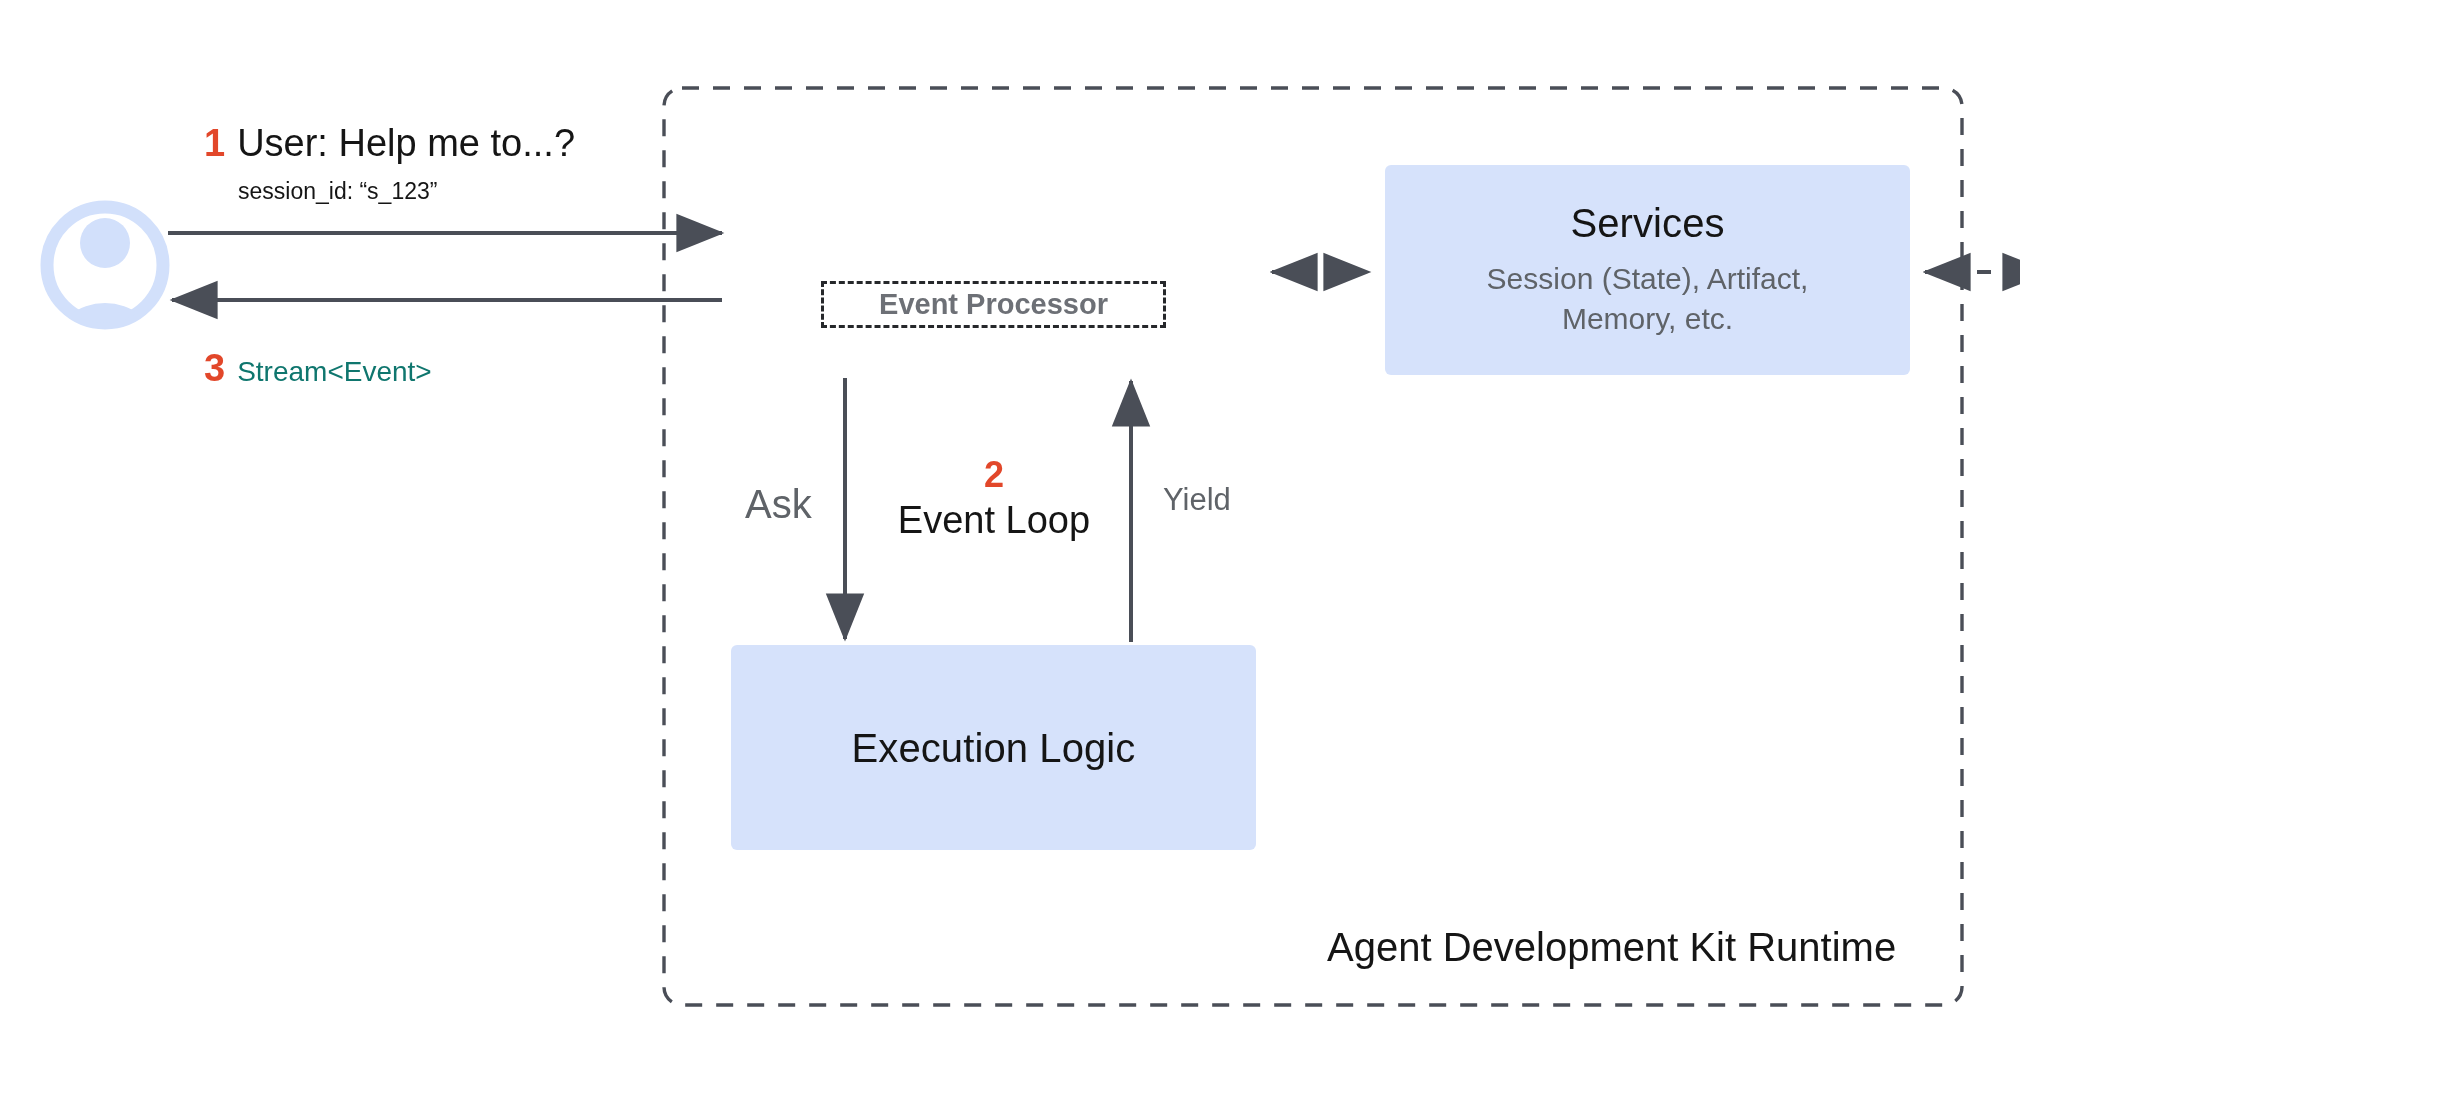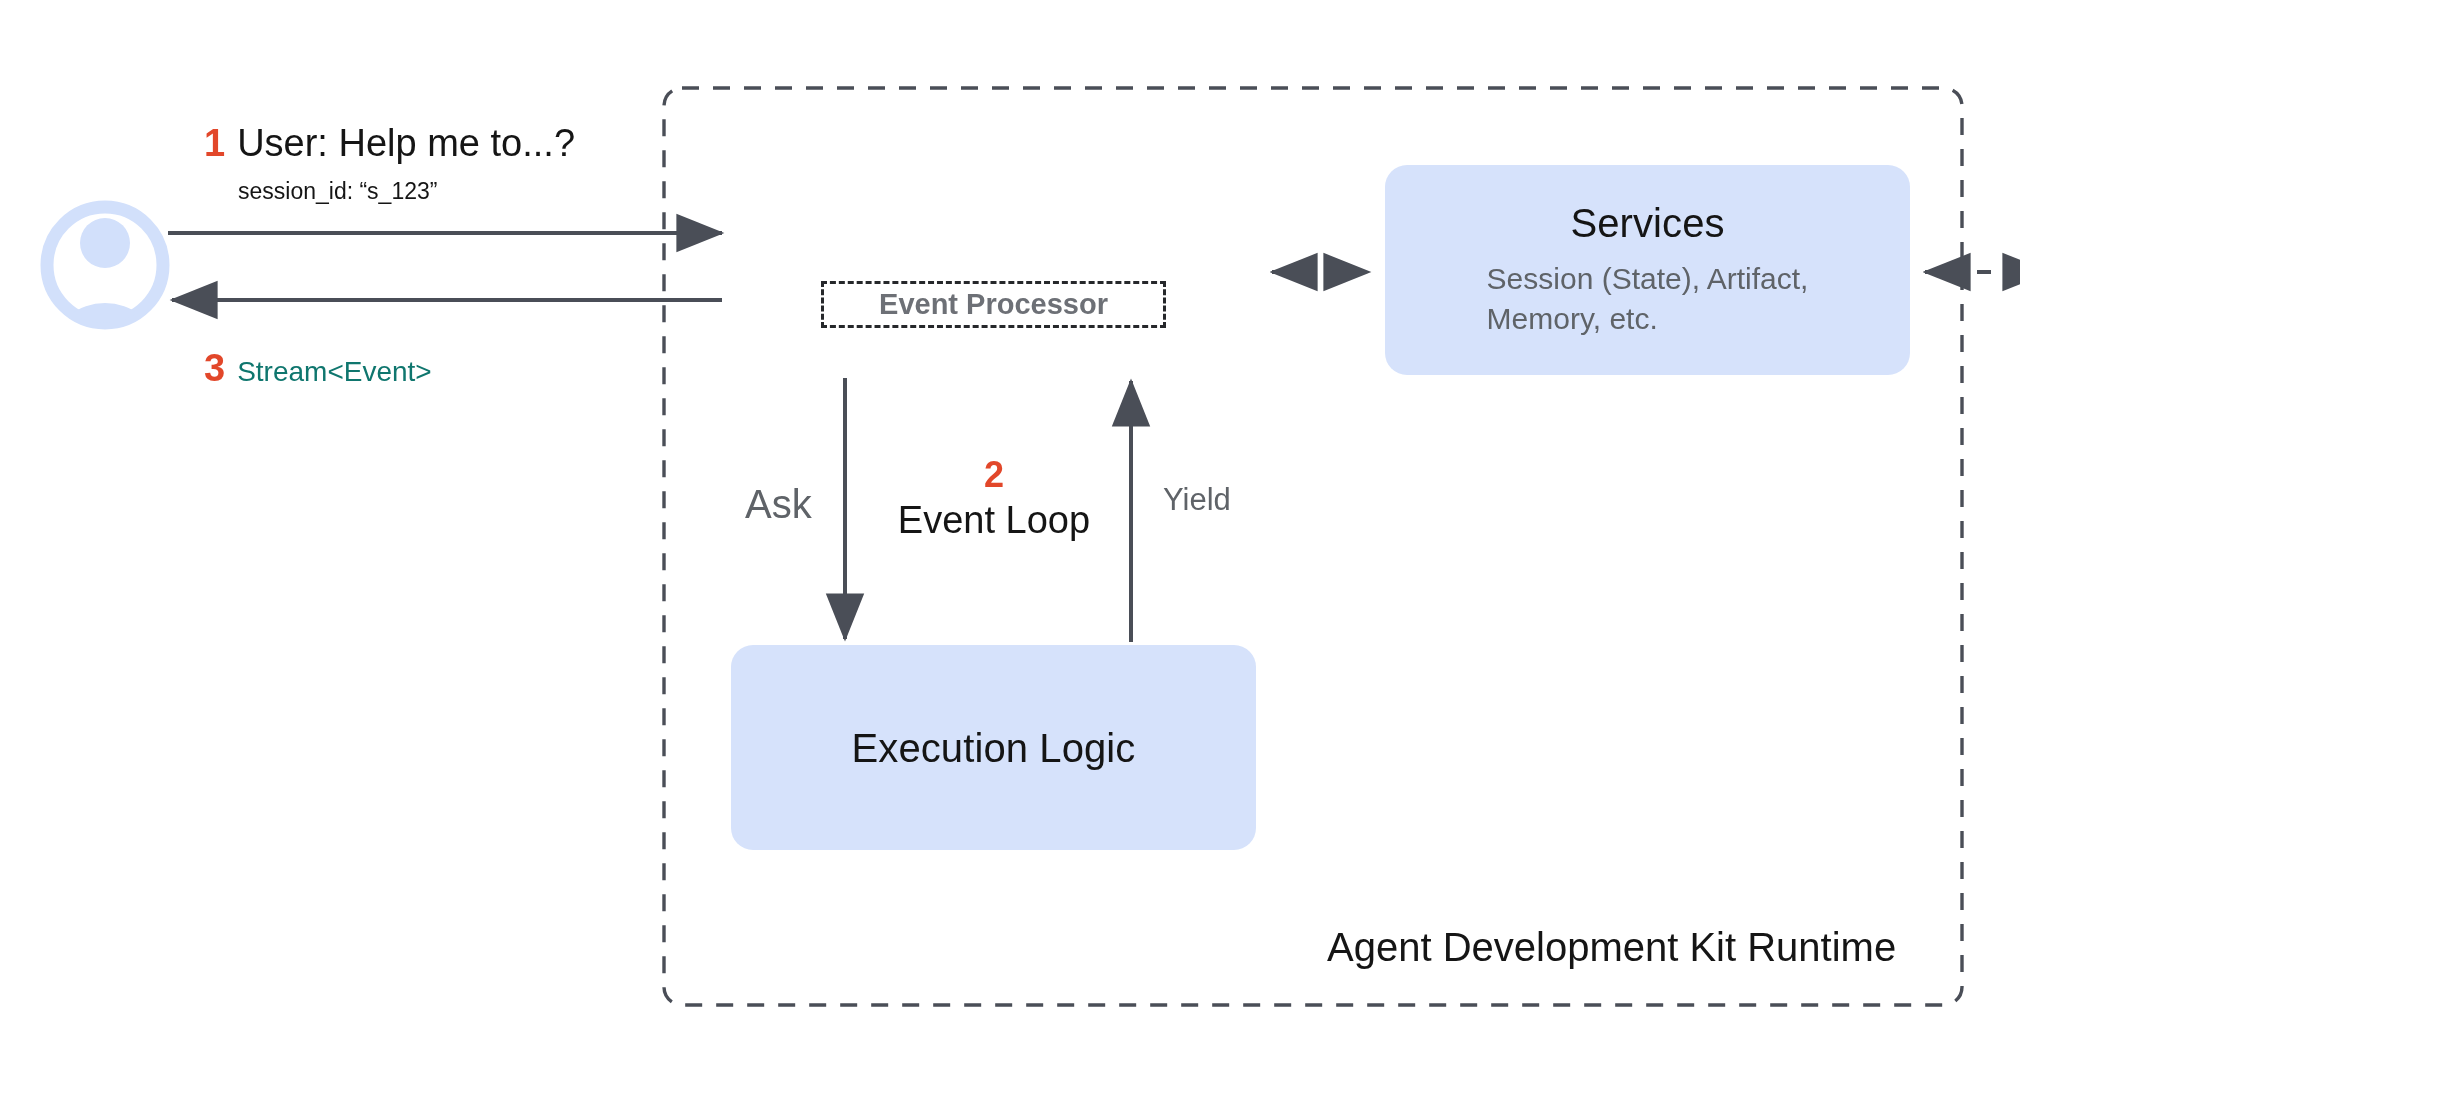--- a/index.html
+++ b/index.html
@@ -23,41 +23,41 @@
     left: 0;
     top: 0;
     width: 2450px;
     height: 1109px;
   }
 
   
   .node-box {
     position: absolute;
     background: #d6e2fb;
-    border-radius: 22px;
+    border-radius: 6px;
     box-sizing: border-box;
     display: flex;
     flex-direction: column;
     align-items: center;
     justify-content: center;
   }
   .node-title {
     color: #151515;
     font-size: 40px;
     font-weight: 400;
     line-height: 1.1;
     text-align: center;
     letter-spacing: 0.1px;
   }
   .node-sub {
     color: #5f6368;
     font-size: 30px;
     font-weight: 400;
     line-height: 1.33;
-    text-align: left;
+    text-align: center;
     margin-top: 14px;
     white-space: pre-line;
   }
 
   #runner-box   { left: 731px; top: 165px;  width: 525px; height: 210px; }
   #services-box { left: 1385px; top: 165px; width: 525px; height: 210px; }
   #exec-box     { left: 731px; top: 645px;  width: 525px; height: 205px; }
 
   #runner-box .node-title { margin-top: -6px; }
 

